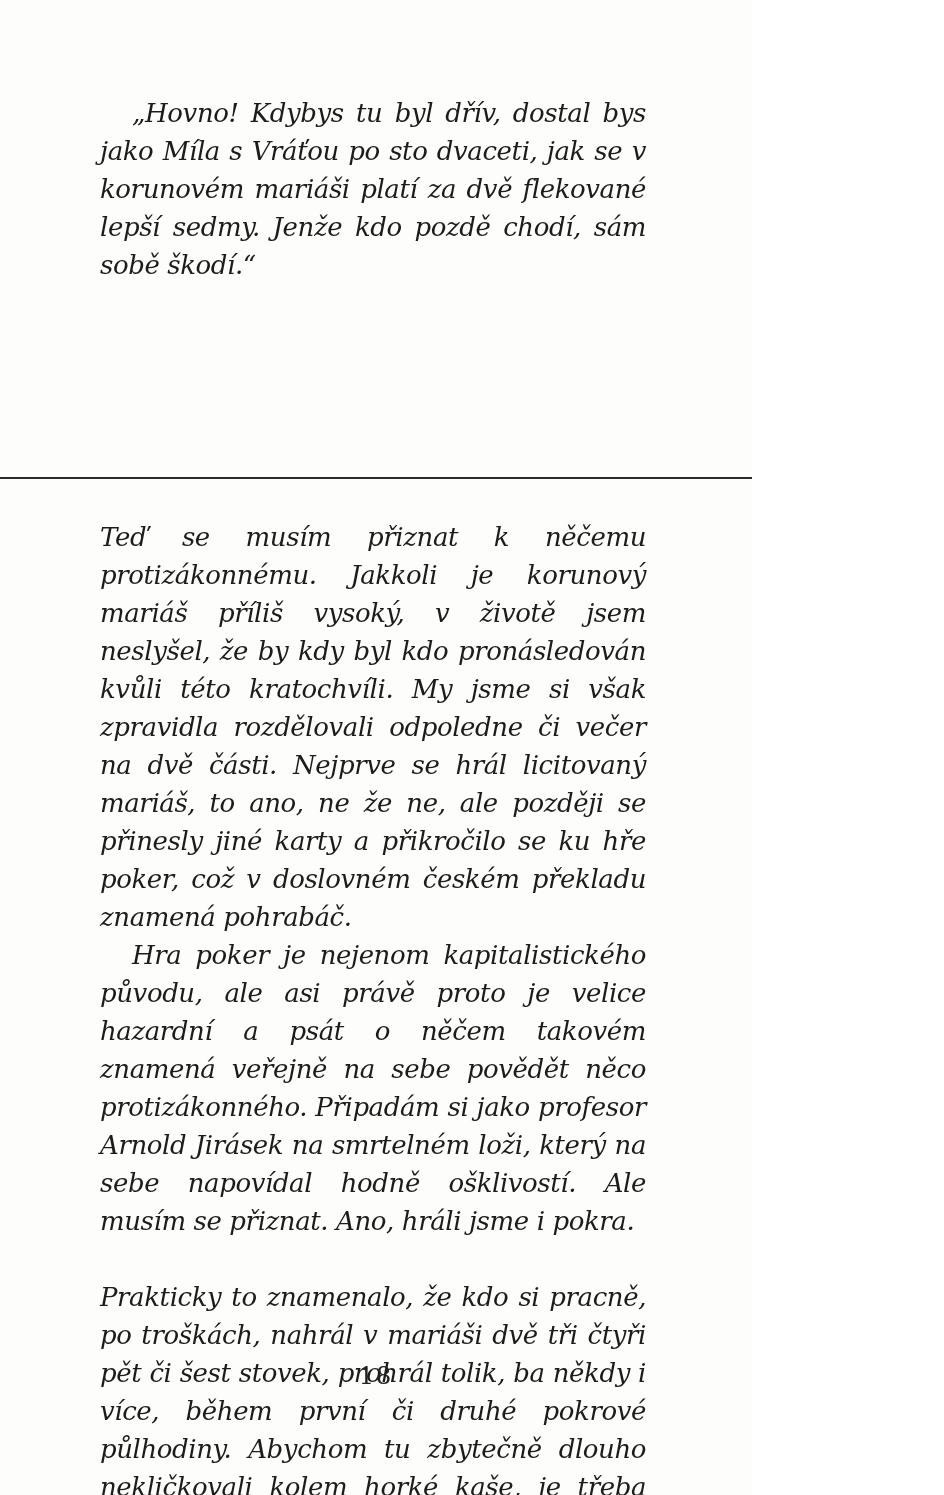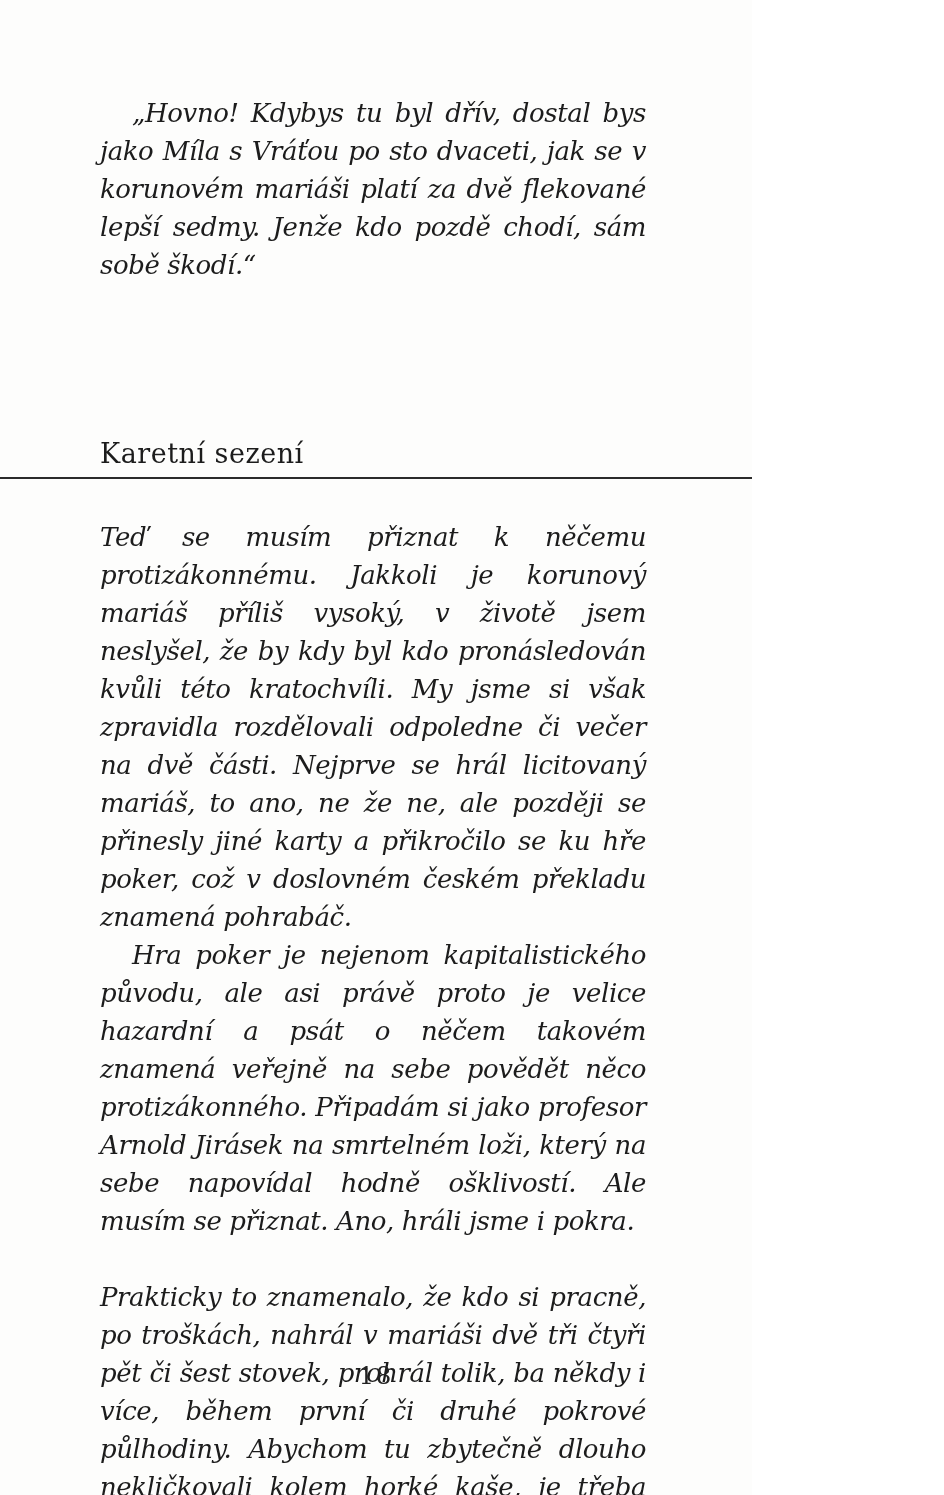--- a/index.html
+++ b/index.html
@@ -70,21 +70,20 @@
 </style>
 </head>
 <body>
 
 <div class="book-page" lang="cs">
 
   <div class="text-col intro-block">
     <p class="para indent">„Hovno! Kdybys tu byl dřív, dostal bys jako Míla s Vráťou po sto dvaceti, jak se v korunovém mariáši platí za dvě flekované lepší sedmy. Jenže kdo pozdě chodí, sám sobě škodí.“</p>
   </div>
 
-  <h2 class="section-heading">Karetní sezení</h2>
 
   <hr class="section-divider">
 
   <div class="text-col main-block">
     <p class="para">Teď se musím přiznat k něčemu protizákonnému. Jakkoli je korunový mariáš příliš vysoký, v životě jsem neslyšel, že by kdy byl kdo pronásledován kvůli této kratochvíli. My jsme si však zpravidla rozdělovali odpoledne či večer na dvě části. Nejprve se hrál licitovaný mariáš, to ano, ne že ne, ale později se přinesly jiné karty a přikročilo se ku hře poker, což v doslovném českém překladu znamená pohrabáč.</p>
     <p class="para indent">Hra poker je nejenom kapitalistického původu, ale asi právě proto je velice hazardní a psát o něčem takovém znamená veřejně na sebe povědět něco protizákonného. Připadám si jako profesor Arnold Jirásek na smrtelném loži, který na sebe napovídal hodně ošklivostí. Ale musím se přiznat. Ano, hráli jsme i pokra.</p>
     <p class="para spaced">Prakticky to znamenalo, že kdo si pracně, po troškách, nahrál v mariáši dvě tři čtyři pět či šest stovek, prohrál tolik, ba někdy i více, během první či druhé pokrové půlhodiny. Abychom tu zbytečně dlouho nekličkovali kolem horké kaše, je třeba rovnou vyhlásit, že obvyklými pohrabáči, čili těmi vyhrávajícími a shrabujícími, byli Makovec, Illín, Blažek někdy, já zřídka.</p>
   </div>
 
   <div class="page-number">18</div>

